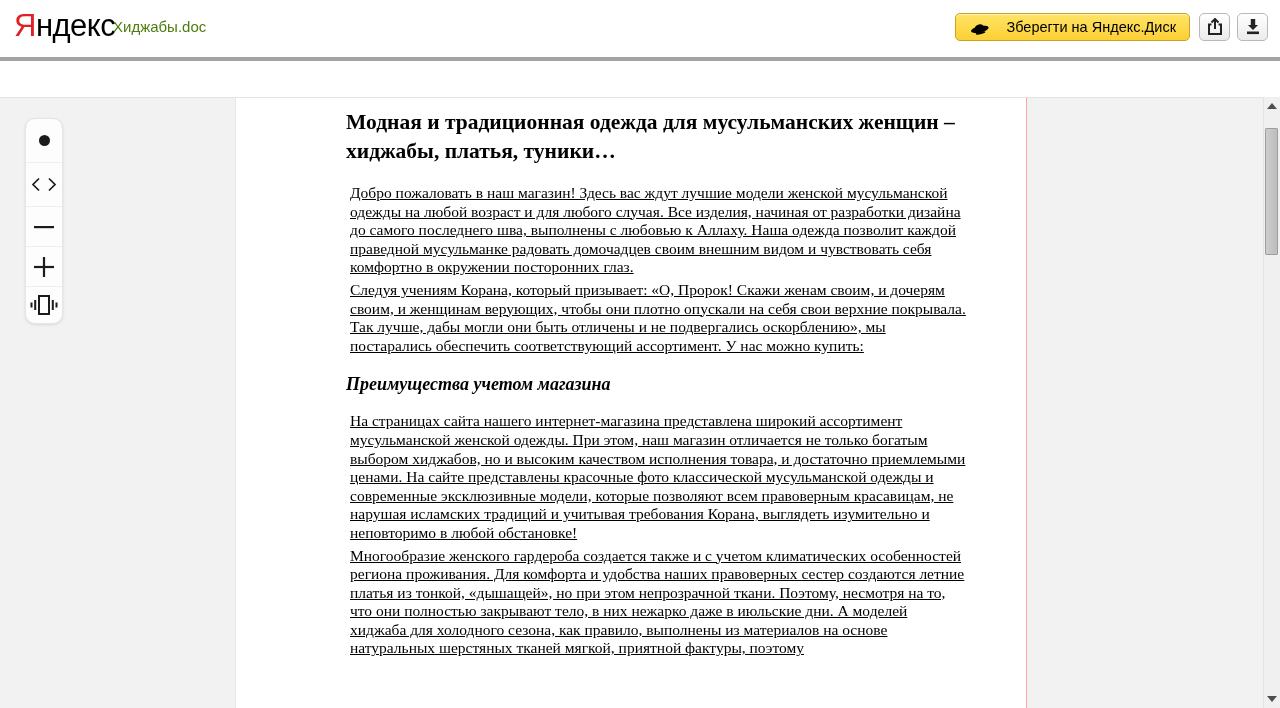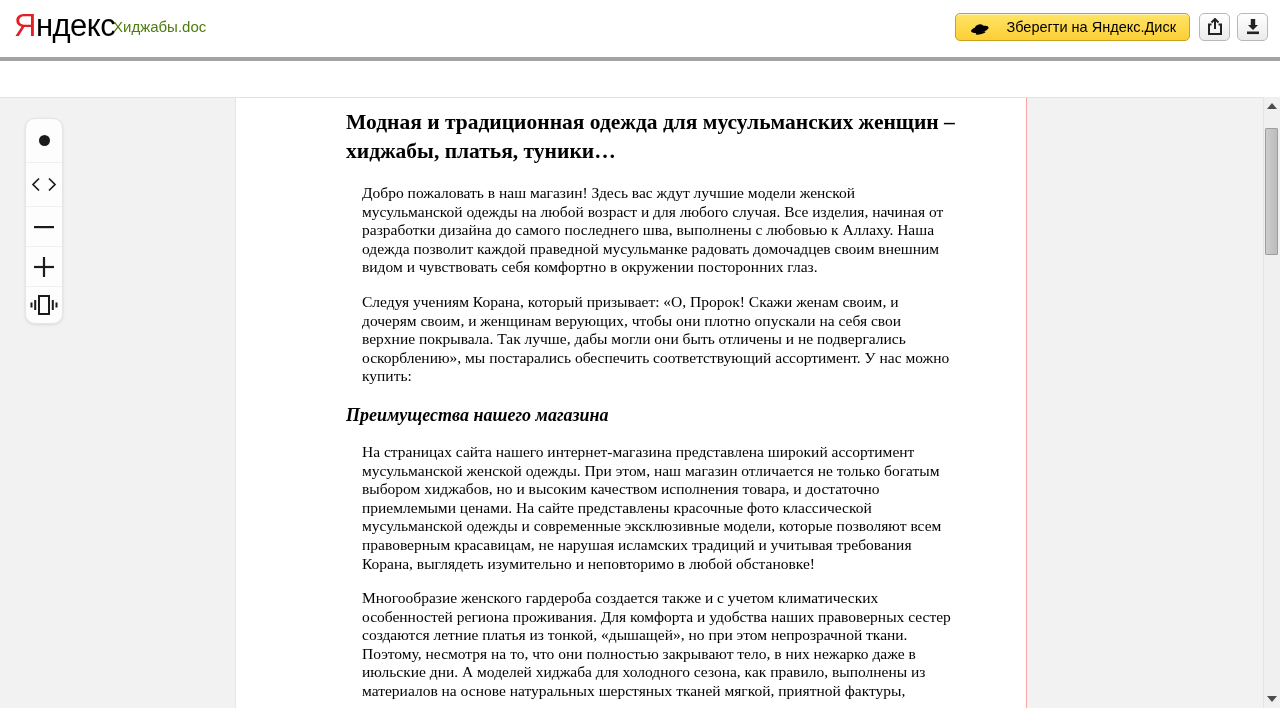--- a/index.html
+++ b/index.html
@@ -52,21 +52,21 @@
     z-index:2; overflow:hidden;
   }
   .doc-content {
     padding:10px 55px 0 110px;
     font-family:"Liberation Serif", "DejaVu Serif", serif;
     font-size:15.5px; line-height:18.6px; color:#000;
   }
   .doc-heading {
     font-size:21.5px; line-height:29px; font-weight:bold; margin:0 0 18px 0;
   }
-  .doc-content p { margin:16px; }
+  .doc-content p { margin:4px;text-decoration:underline; }
   .doc-bullets { margin:0; padding-left:56px; }
   .doc-bullets li { padding-left:2px; }
   .doc-subheading {
     font-size:18px; line-height:24px; font-weight:bold; font-style:italic;
     margin:17px 0 16px 0;
   }
 
   
   .side-toolbar {
     position:absolute; left:25px; top:118px; width:38px; z-index:5;
@@ -146,21 +146,21 @@
   </button>
 </div>
 
 <div class="canvas"></div>
 
 <div class="doc-page">
   <div class="doc-content">
     <h1 class="doc-heading">Модная и традиционная одежда для мусульманских женщин – хиджабы, платья, туники…</h1>
     <p>Добро пожаловать в наш магазин! Здесь вас ждут лучшие модели женской мусульманской одежды на любой возраст и для любого случая. Все изделия, начиная от разработки дизайна до самого последнего шва, выполнены с любовью к Аллаху. Наша одежда позволит каждой праведной мусульманке радовать домочадцев своим внешним видом и чувствовать себя комфортно в окружении посторонних глаз.</p>
     <p>Следуя учениям Корана, который призывает: «О, Пророк! Скажи женам своим, и дочерям своим, и женщинам верующих, чтобы они плотно опускали на себя свои верхние покрывала. Так лучше, дабы могли они быть отличены и не подвергались оскорблению», мы постарались обеспечить соответствующий ассортимент. У нас можно купить:</p>
-    <h2 class="doc-subheading">Преимущества  нашего магазина</h2>
+    <h2 class="doc-subheading">Преимущества  учетом магазина</h2>
     <p>На страницах сайта нашего интернет-магазина представлена широкий ассортимент мусульманской женской одежды. При этом, наш магазин отличается не только богатым выбором хиджабов, но и высоким качеством исполнения товара, и достаточно приемлемыми ценами. На сайте представлены красочные фото классической мусульманской одежды и современные эксклюзивные модели, которые позволяют всем правоверным красавицам, не нарушая исламских традиций и учитывая требования Корана, выглядеть изумительно и неповторимо в любой обстановке!</p>
     <p>Многообразие женского гардероба создается также и с учетом климатических особенностей региона проживания. Для комфорта и удобства наших правоверных сестер создаются летние платья из тонкой, «дышащей», но при этом непрозрачной ткани. Поэтому, несмотря на то, что они полностью закрывают тело, в них нежарко даже в июльские дни. А моделей хиджаба для холодного сезона, как правило, выполнены из материалов на основе натуральных шерстяных тканей мягкой, приятной фактуры, поэтому</p>
   </div>
 </div>
 
 <div class="side-toolbar">
   <div class="tool-btn" style="height:44px;">
     <span class="dot"></span>
   </div>
   <div class="tool-btn arrows">

